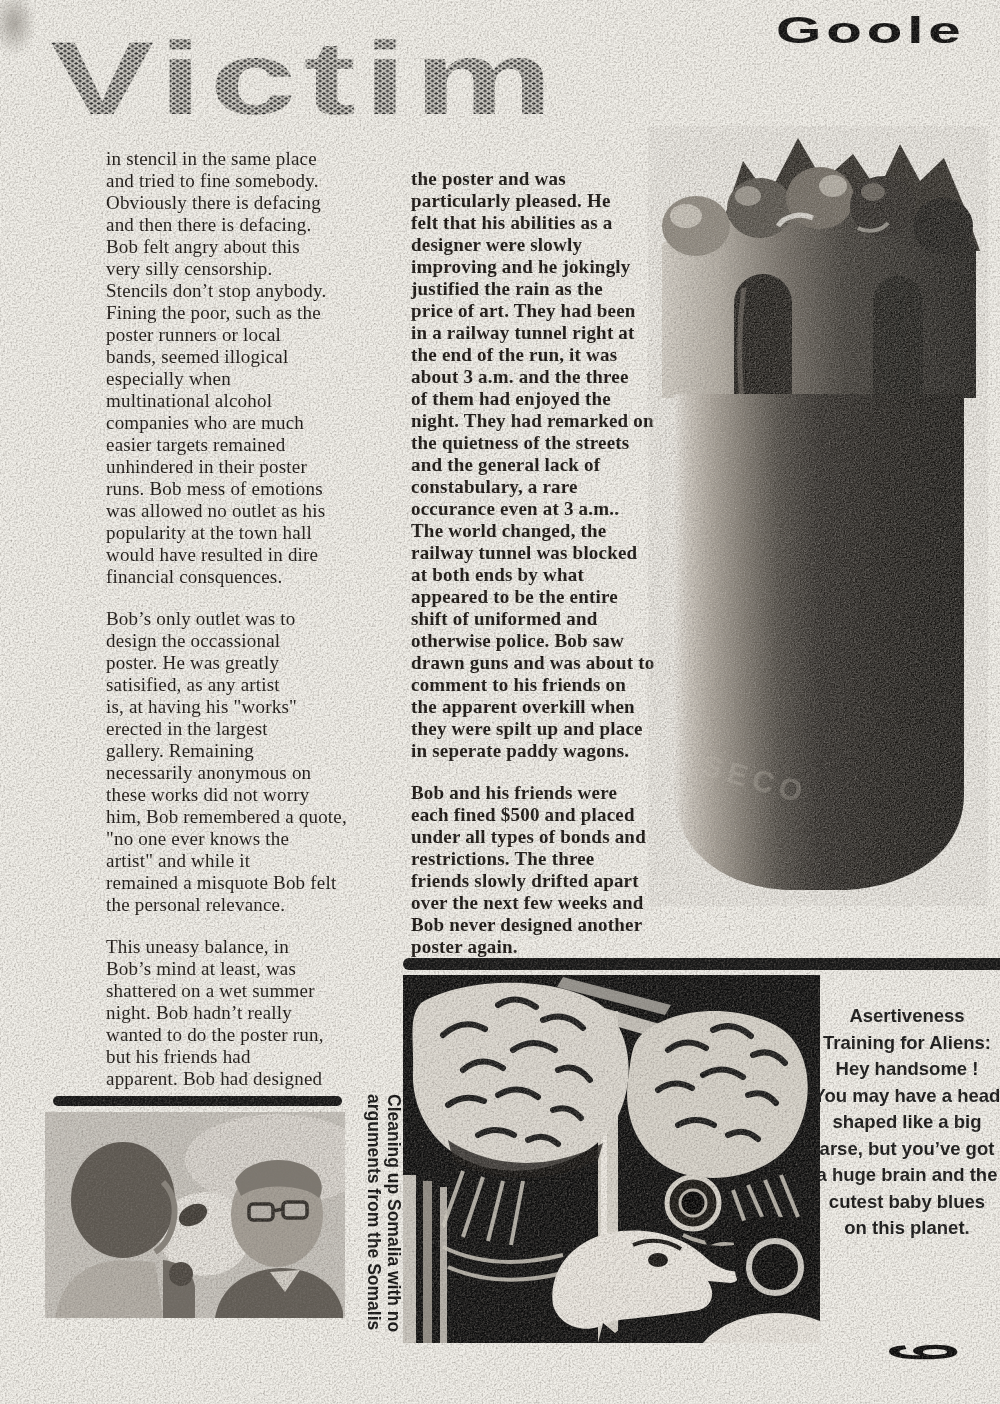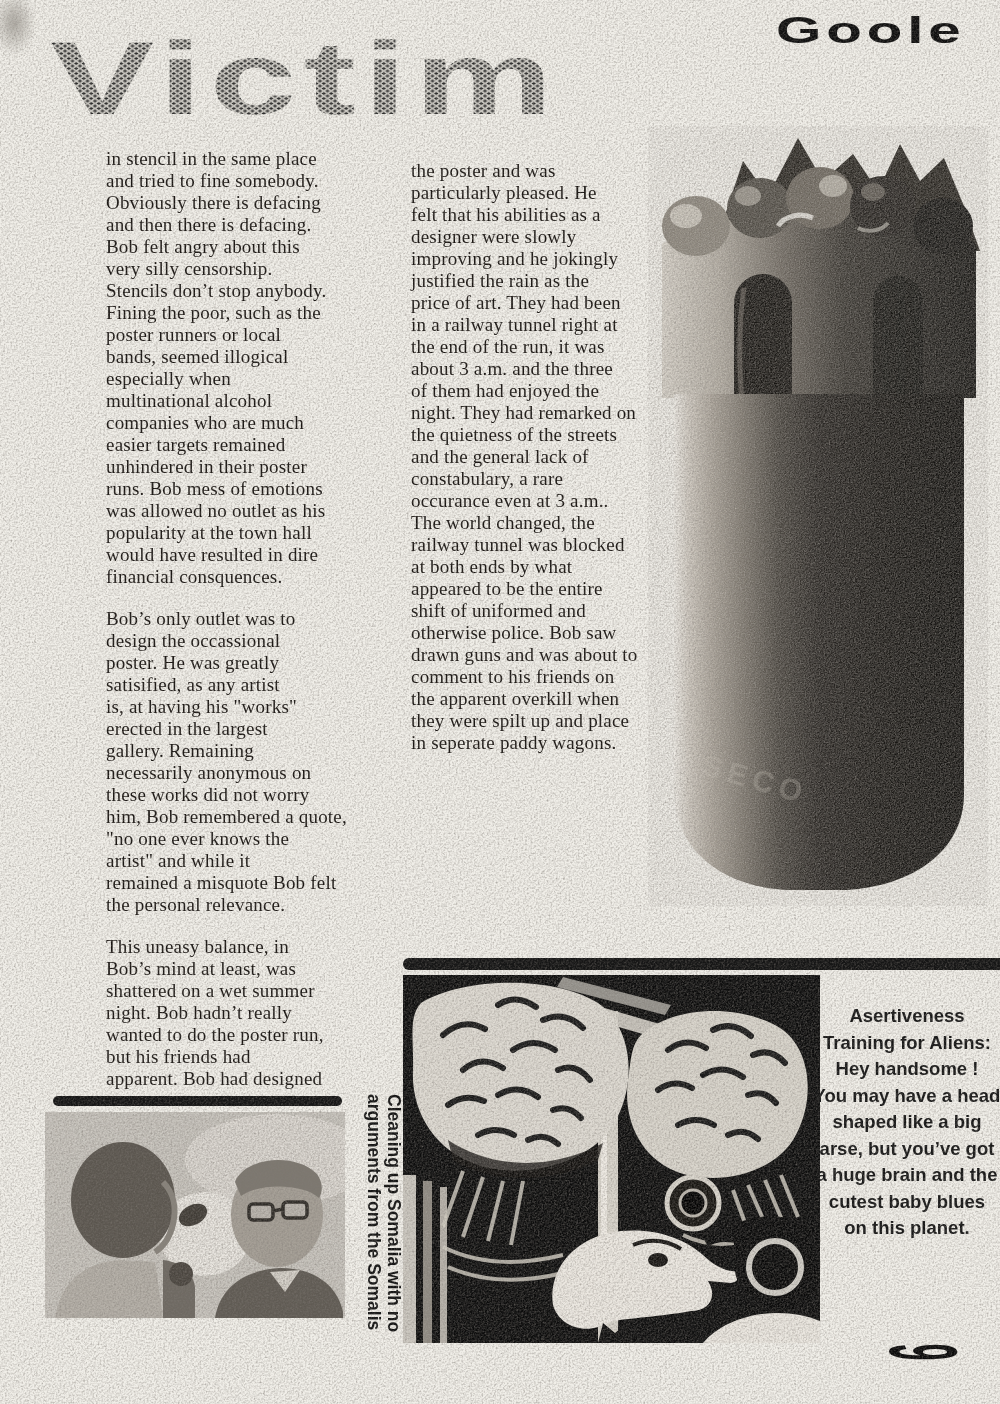--- a/index.html
+++ b/index.html
@@ -26,21 +26,21 @@
       radial-gradient(circle,#2d2d2d 26%,rgba(0,0,0,0) 36%),
       radial-gradient(circle,#2d2d2d 26%,rgba(0,0,0,0) 36%);
     background-size:5px 5px,5px 5px;
     background-position:0 0,2.5px 2.5px;
     -webkit-background-clip:text;background-clip:text;
     white-space:nowrap;
   }
   
   .col{position:absolute;font-size:19px;line-height:22px;letter-spacing:0.2px;}
   .col-left{left:106px;top:148px;width:315px;}
-  .col-mid{left:411px;top:160px;width:262px;}
+  .col-mid{left:411px;top:168px;width:262px;font-weight:bold;}
   .para{margin:0 0 20px 0;white-space:pre;}
   
   .sidebar{
     position:absolute;left:812px;top:1003px;width:190px;
     font-family:"Liberation Sans",sans-serif;font-weight:bold;
     font-size:18.5px;line-height:26.5px;text-align:center;color:#181818;
     white-space:pre;
   }
   
   .vcaption{
@@ -146,20 +146,28 @@
 railway tunnel was blocked
 at both ends by what
 appeared to be the entire
 shift of uniformed and
 otherwise police. Bob saw
 drawn guns and was about to
 comment to his friends on
 the apparent overkill when
 they were spilt up and place
 in seperate paddy wagons.</p>
+    <p class="para">Bob and his friends were
+each fined $500 and placed
+under all types of bonds and
+restrictions. The three
+friends slowly drifted apart
+over the next few weeks and
+Bob never designed another
+poster again.</p>
   </div>
 
   <svg class="drill" width="340" height="780" viewBox="0 0 340 780">
     <defs>
       <linearGradient id="bodyGrad" x1="0" y1="0" x2="1" y2="0">
         <stop offset="0" stop-color="#efece6"></stop>
           <stop offset="0.05" stop-color="#cfc9c0"></stop>
         <stop offset="0.13" stop-color="#a9a298"></stop>
           <stop offset="0.24" stop-color="#7a746b"></stop>
         <stop offset="0.36" stop-color="#45413b"></stop>

